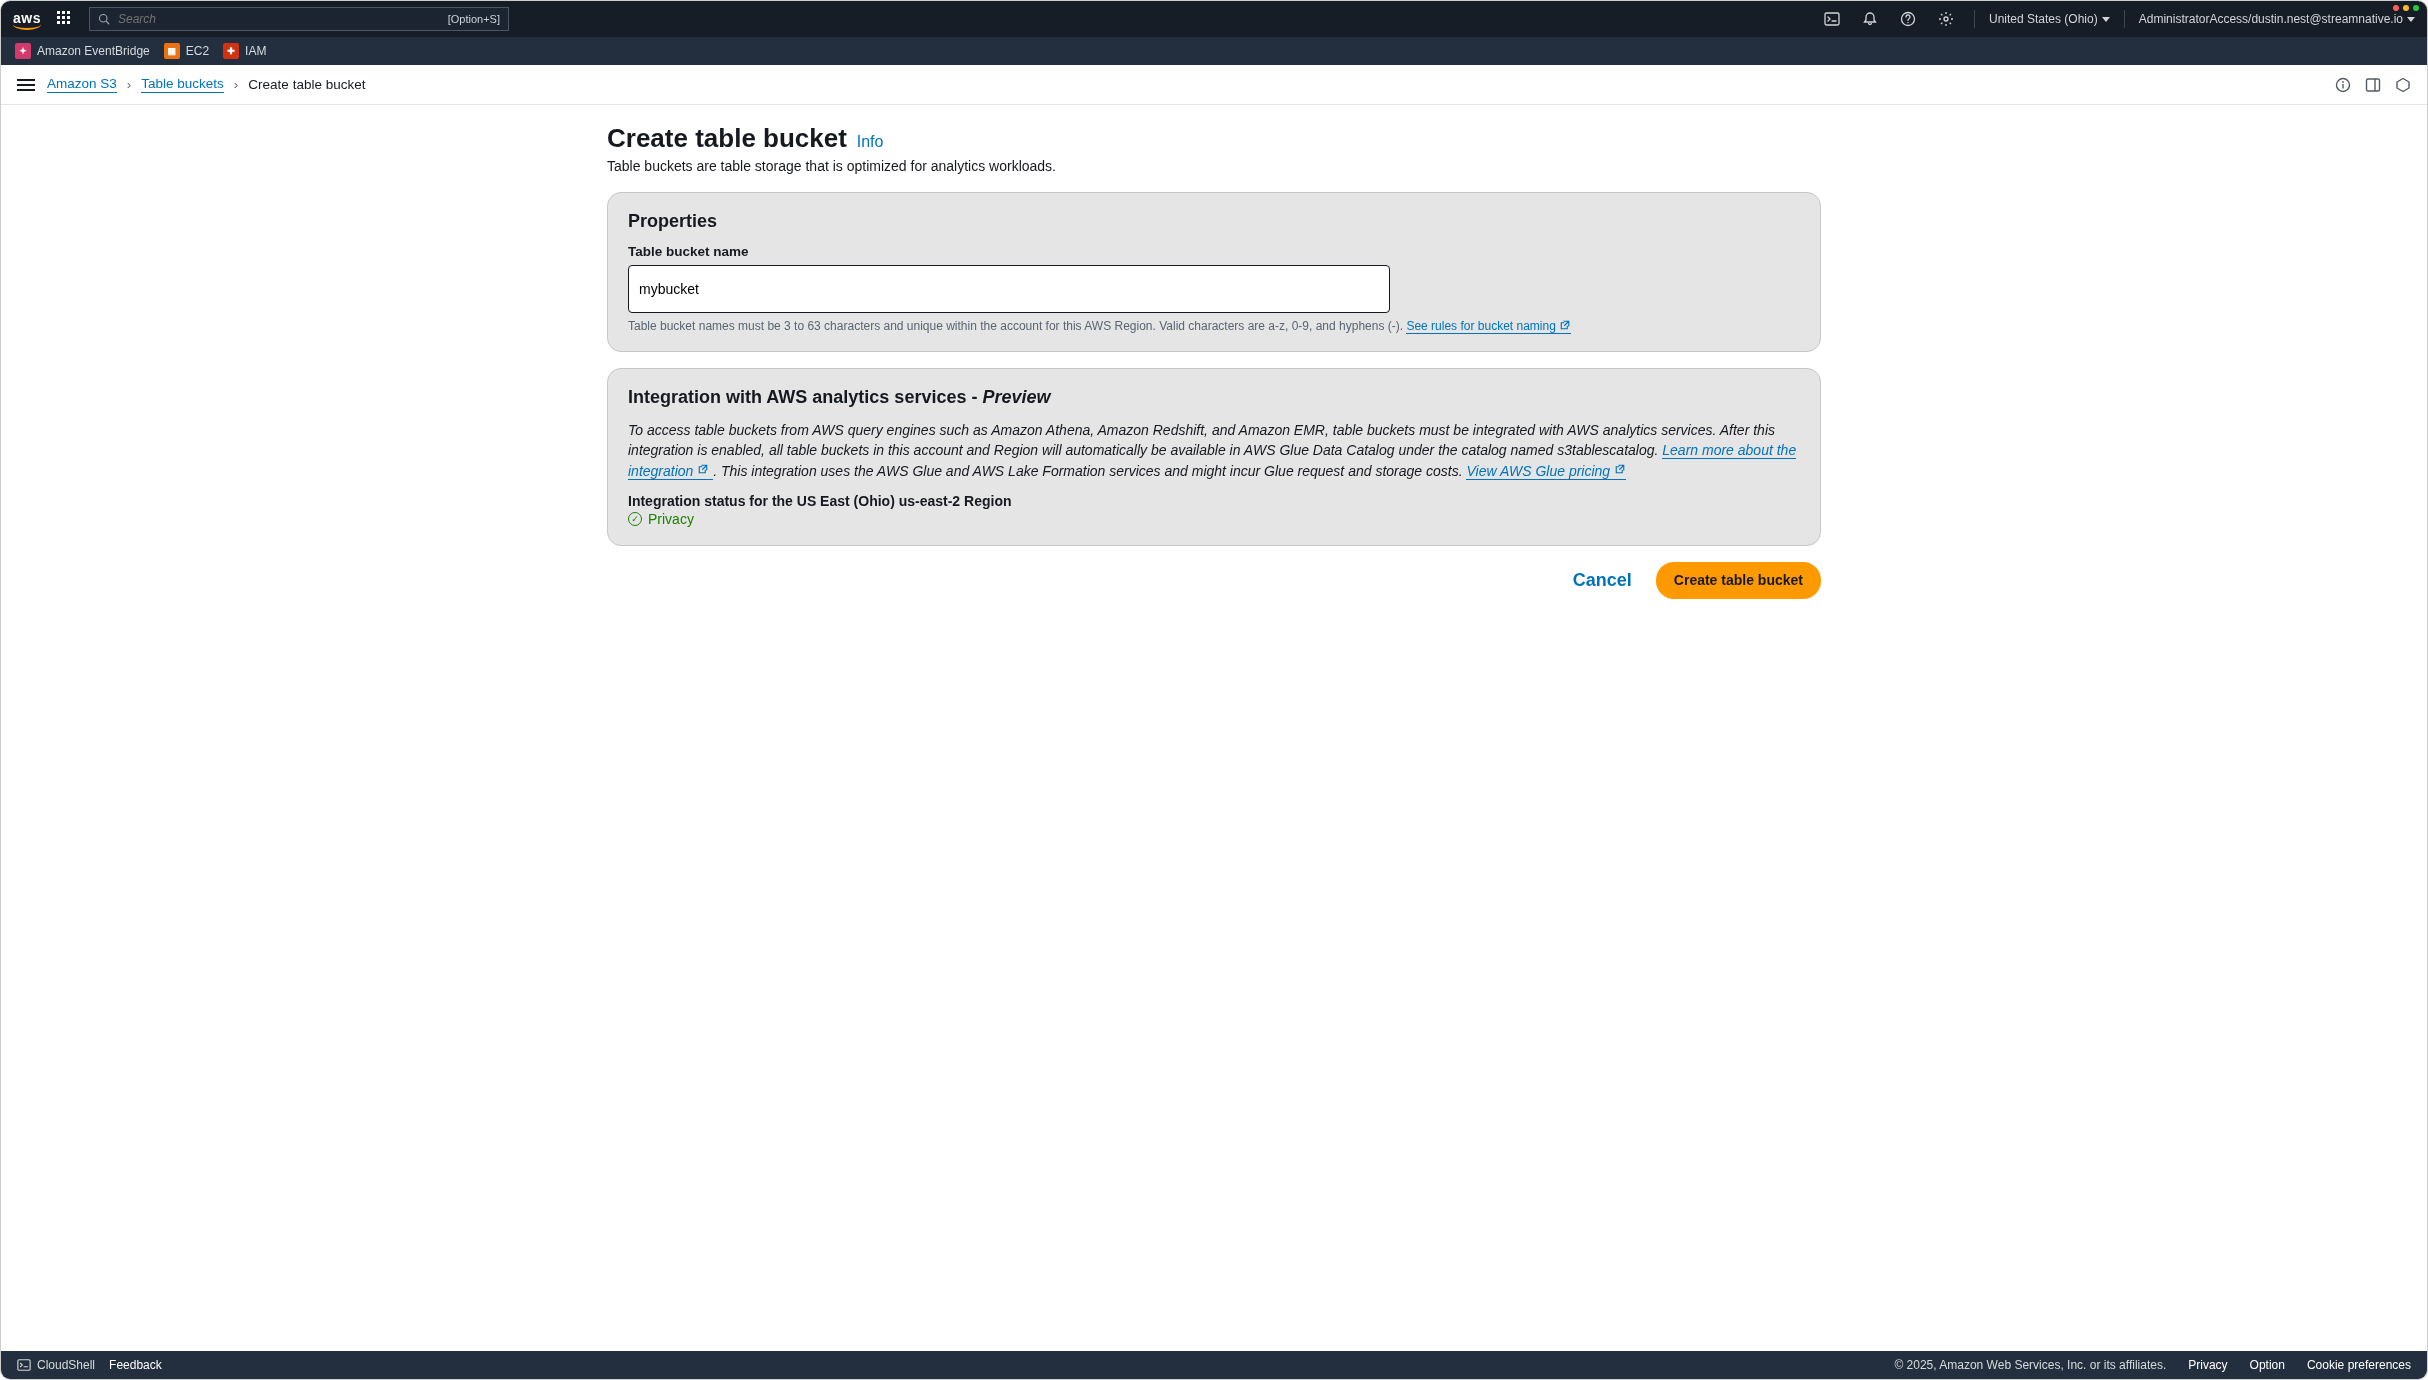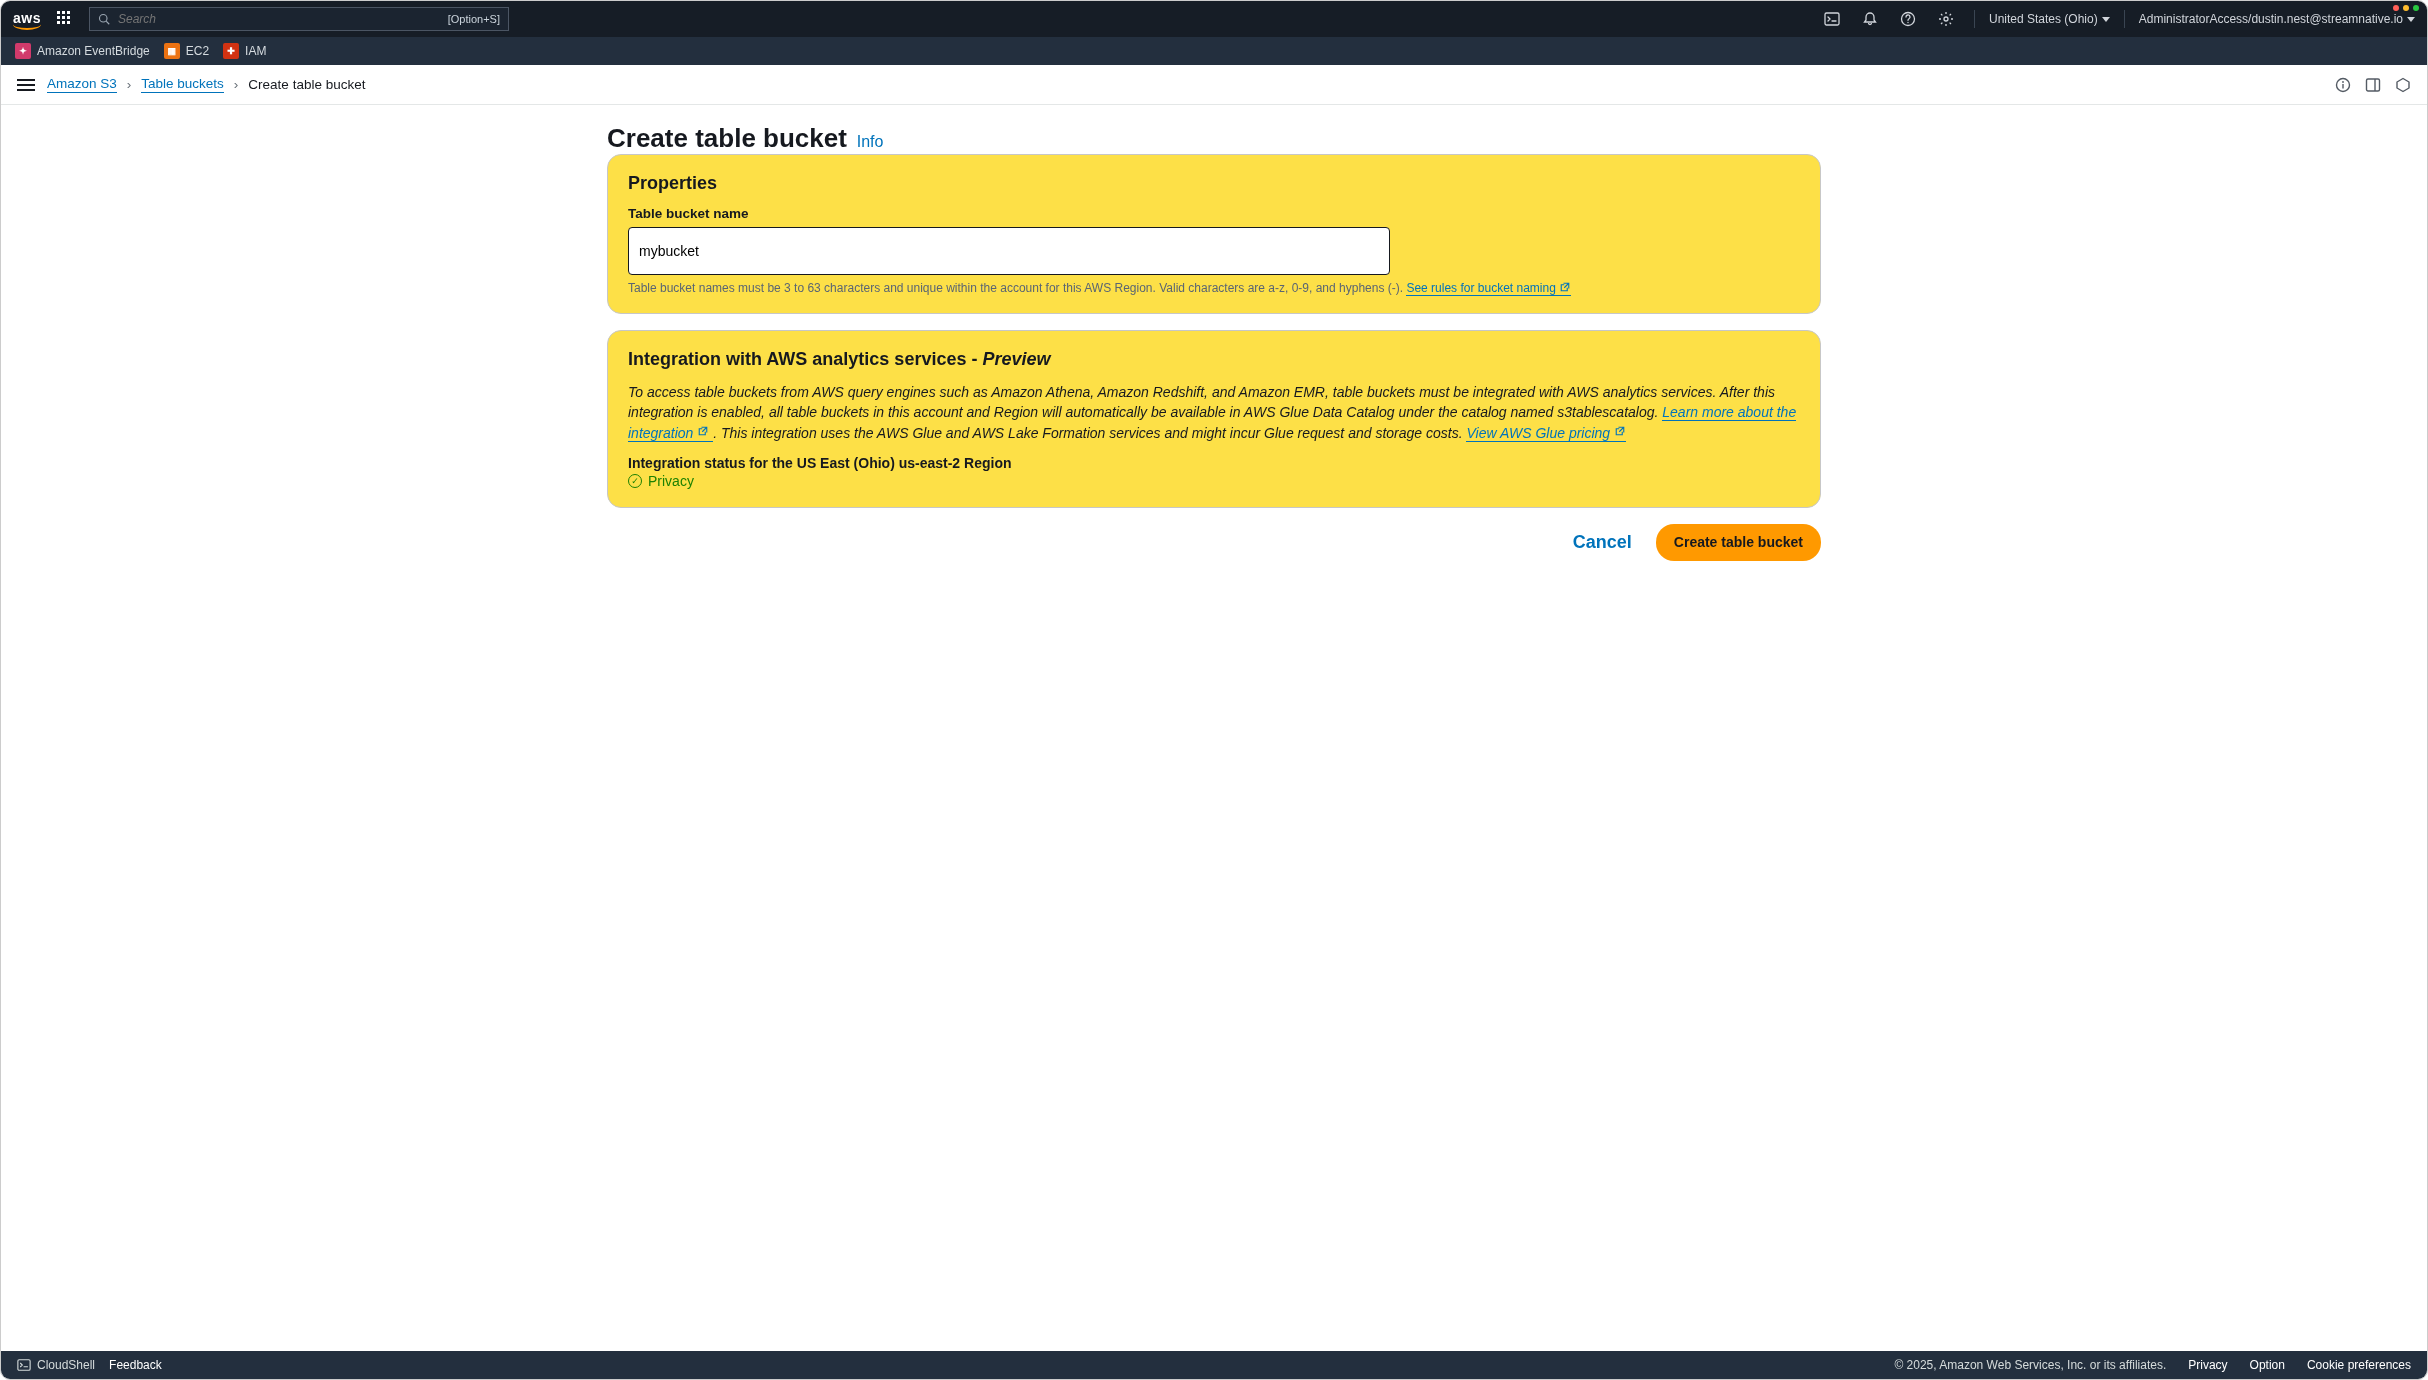--- a/index.html
+++ b/index.html
@@ -124,21 +124,21 @@
   .container { max-width:1230px; margin:0 auto; padding:0 8px; }
   h1.page-title { font-size:26px; font-weight:700; margin:0 0 4px 0; display:inline; }
   .info-link { color:var(--aws-link); font-size:16px; margin-left:6px; cursor:pointer; font-weight:400; }
   .page-sub { color:#16191f; font-size:14px; margin:4px 0 18px 0; }
 
   .panel {
     border:1px solid var(--panel-border);
     border-radius:14px;
     padding:18px 20px 18px 20px;
     margin-bottom:16px;
-    background:#fde047;
+    background:#e5e5e5;
   }
   .panel h2 { font-size:18px; margin:0 0 12px 0; font-weight:700; }
   .field-label { font-size:13.5px; font-weight:700; margin-bottom:6px; }
   .text-input {
     width:65%;
     max-width:790px;
     height:48px;
     border:1px solid #16191f;
     border-radius:4px;
     padding:0 10px;
@@ -304,20 +304,21 @@
         </svg>
     </span>
   </div>
 </div>
 
 <div class="main">
   <div class="container">
     <div>
       <h1 class="page-title">Create table bucket</h1>
       <a class="info-link">Info</a>
+      <p class="page-sub">Table buckets are table storage that is optimized for analytics workloads.</p>
     </div>
 
     <div class="panel">
       <h2>Properties</h2>
       <div class="field-label">Table bucket name</div>
       <input class="text-input" value="mybucket" style="">
       <div class="helper">
         <span>Table bucket names must be 3 to 63 characters and unique within the account for this AWS Region. Valid characters are a-z, 0-9, and hyphens (-). </span>
         <a class="inline-link">
           <span>See rules for bucket naming</span>

